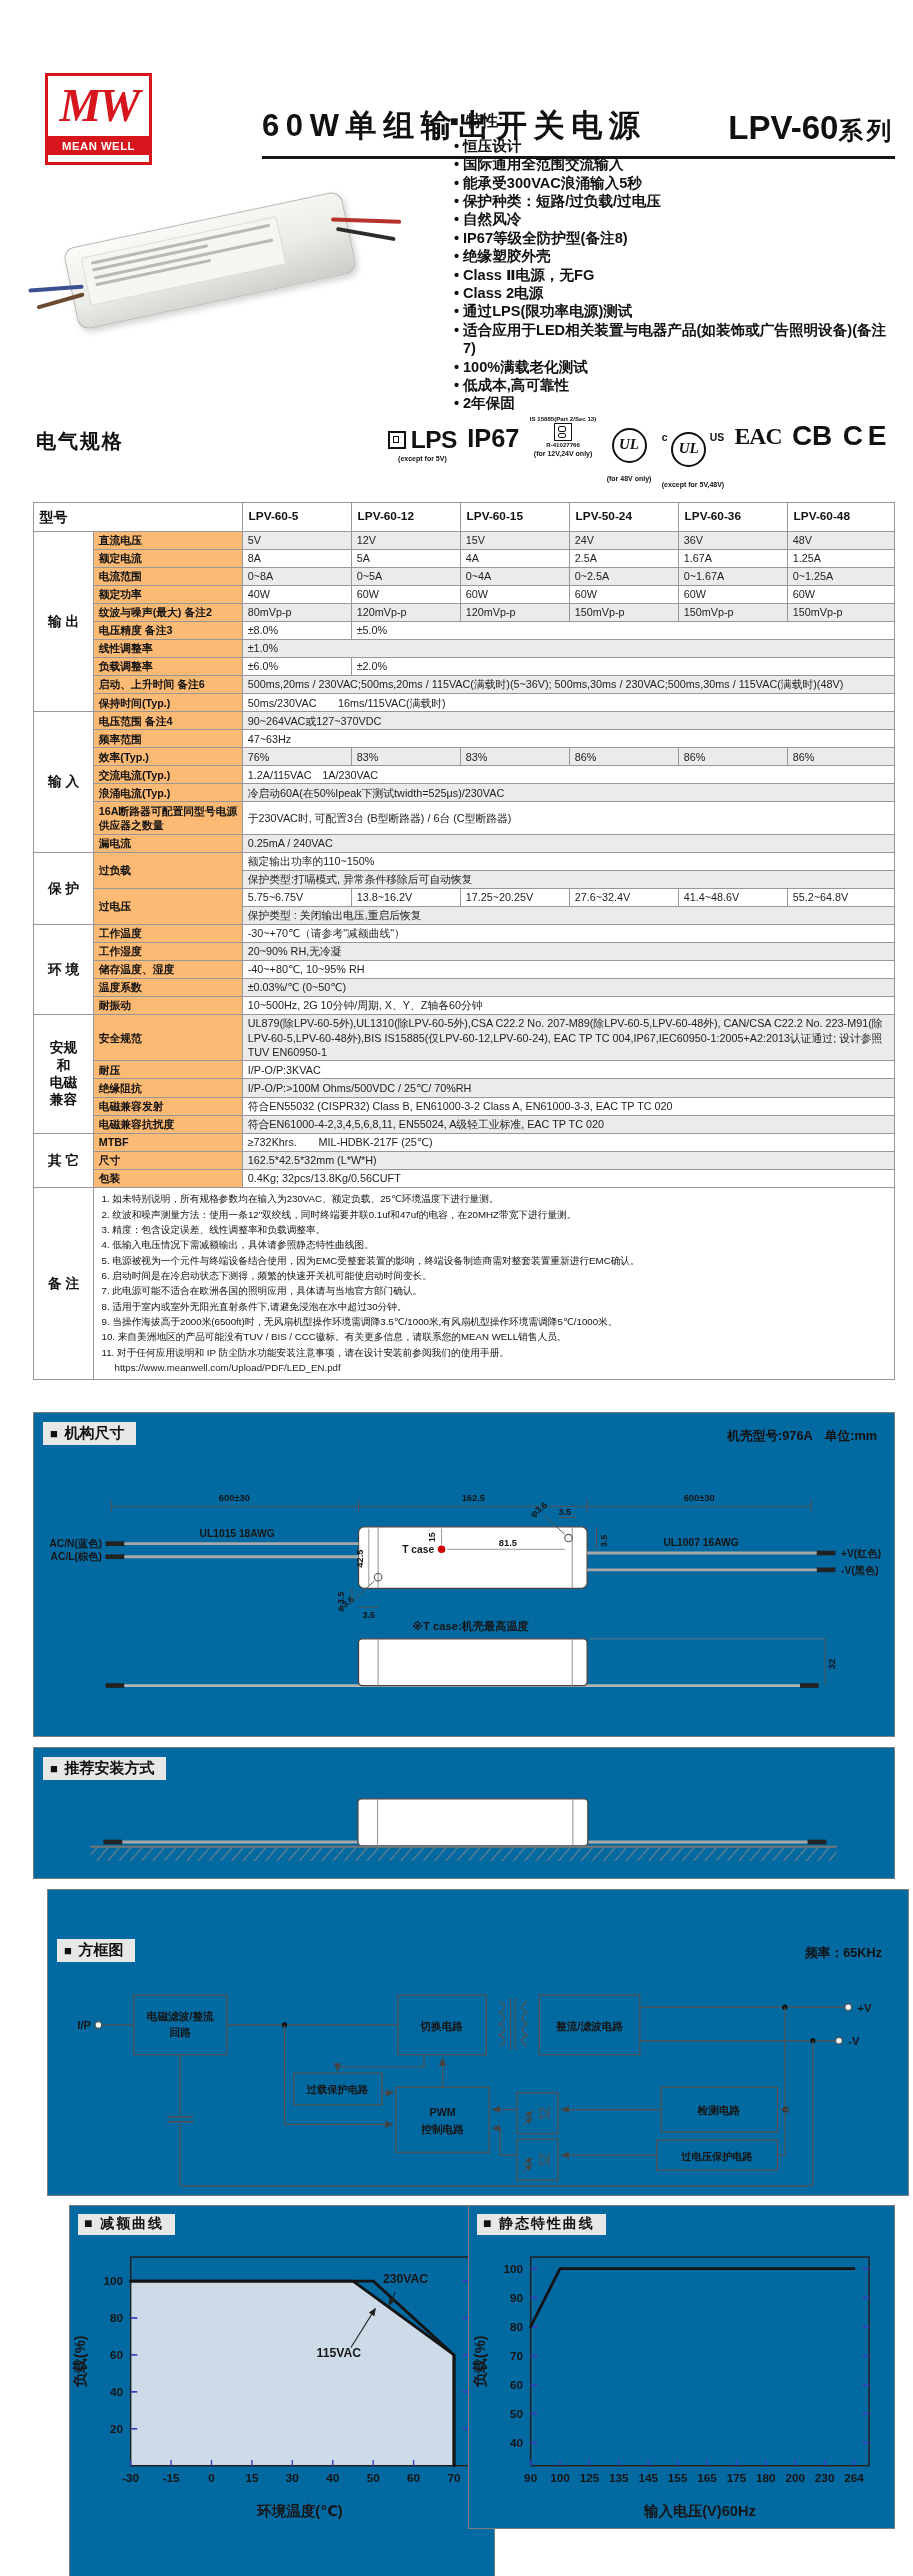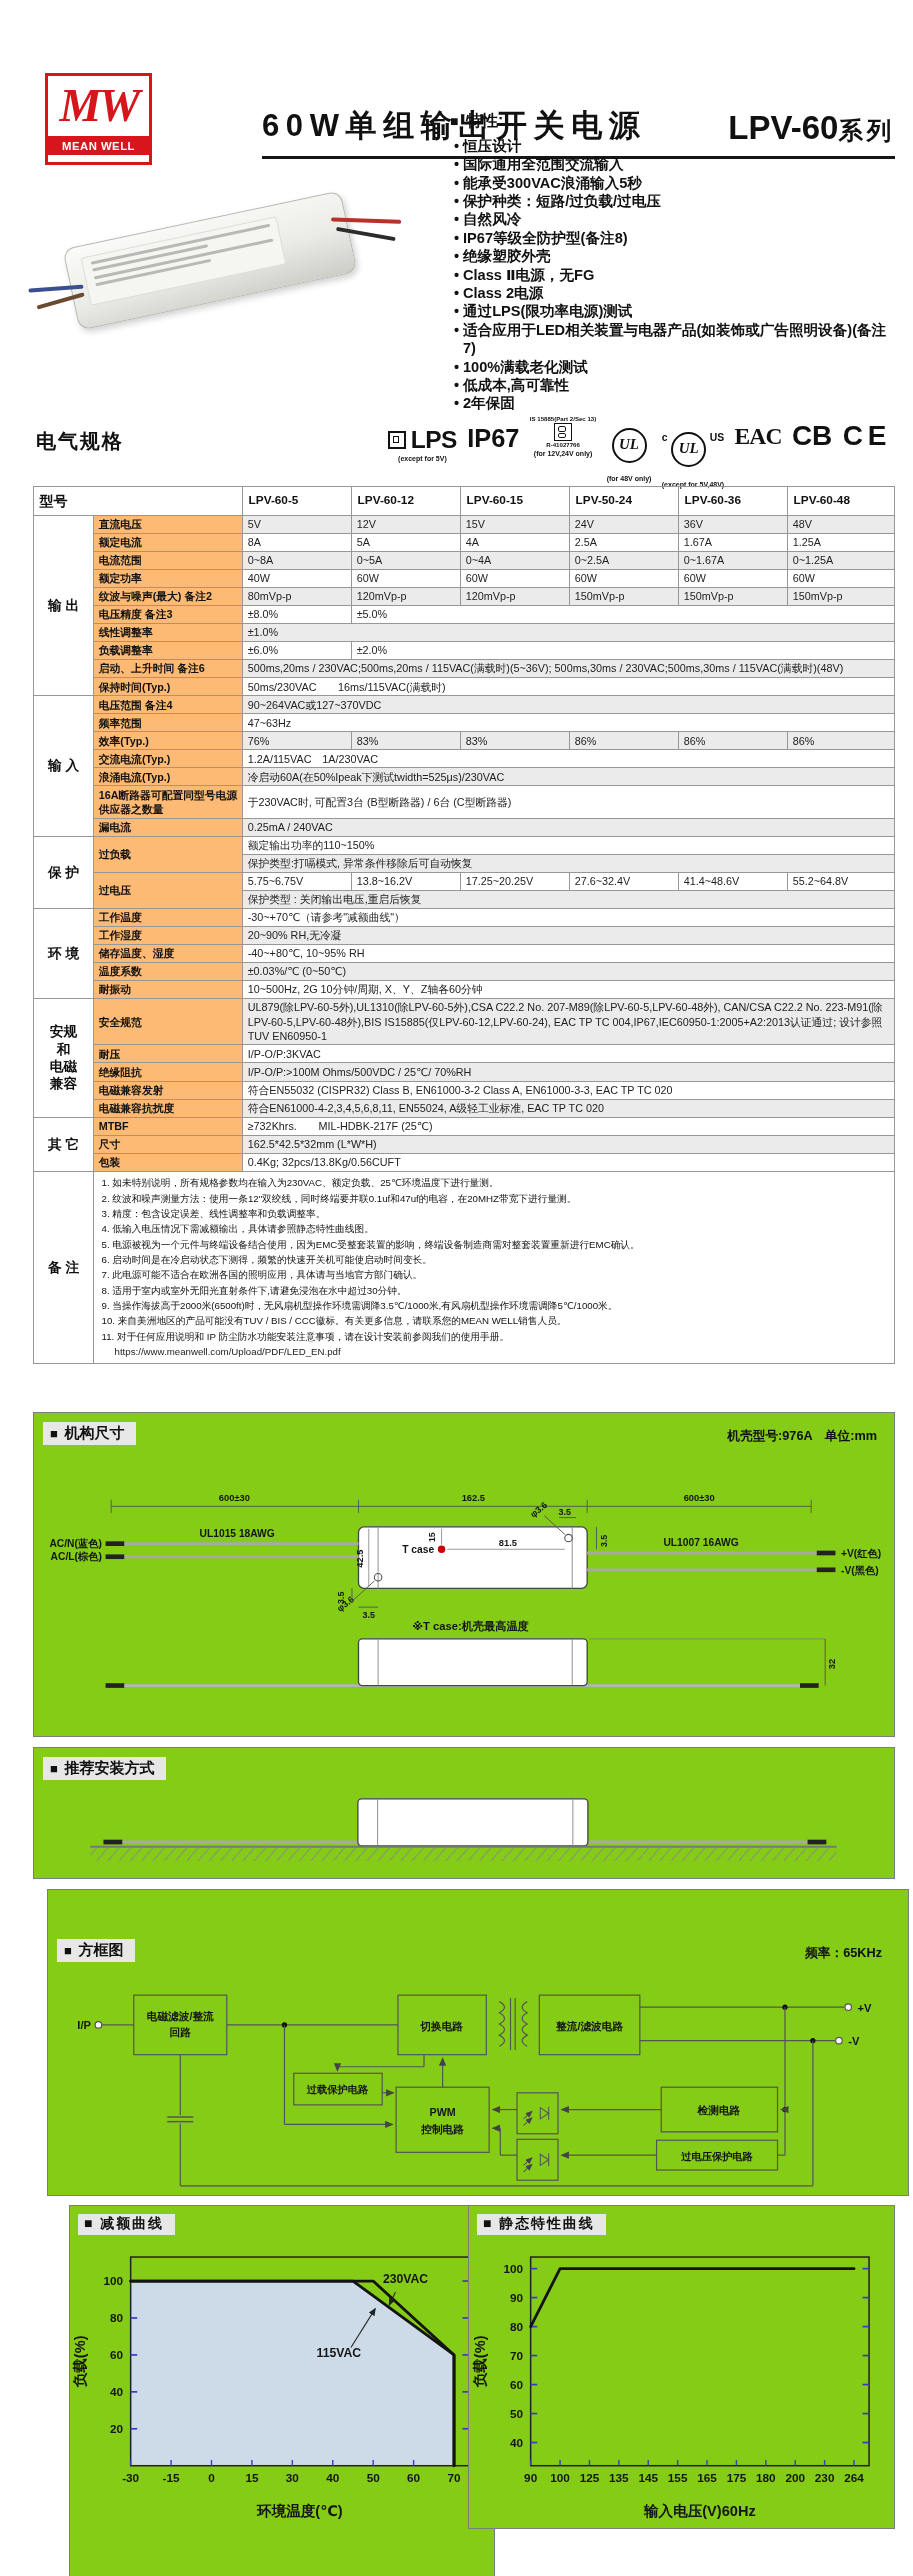--- a/index.html
+++ b/index.html
@@ -55,32 +55,32 @@
   .ul-circle{width:31px;height:31px;border:2.8px solid #111;border-radius:50%;margin:12px auto;
     font-family:"Liberation Serif","DejaVu Serif",serif;font-style:italic;font-weight:900;font-size:15px;line-height:29px;}
   .culus{display:flex;align-items:flex-start;justify-content:center;gap:0.9px;margin-top:3.8px;}
   .culus .sm{font-size:10.4px;font-weight:800;margin-top:13px;}
   .eac-txt{font-size:23.5px;font-weight:900;letter-spacing:-0.9px;margin-top:7.5px;font-family:"Liberation Serif","DejaVu Serif",serif;}
   .cb-txt{font-size:28px;font-weight:900;margin-top:4.7px;}
   .ce-txt{font-size:28px;font-weight:700;letter-spacing:4.7px;margin-top:4.7px;}
   
   .spec{position:absolute;left:33px;top:486px;width:862px;border-collapse:collapse;table-layout:fixed;}
   .spec td{border:0.9px solid #979797;padding:1.4px 4.7px;font-size:10.8px;line-height:1.32;vertical-align:middle;word-wrap:break-word;}
-  .spec{border:1.9px solid #5c5c5c;}
+  .spec{border:1.9px solid #5c5c5c;margin-top:16px;}
   .spec .model-label{font-size:14px;font-weight:bold;padding:4.7px 5.6px;}
   .spec .model-name{font-size:11.8px;font-weight:bold;padding:4.7px 5.6px;}
   .spec .group-label{text-align:center;font-size:13.7px;font-weight:bold;padding:1.9px 2.8px;background:#fff;}
   .spec .group-label div{line-height:1.25;}
   .spec .param{font-weight:bold;font-size:10.8px;background:#fdba74;}
   .spec .val{color:#222;}
   .spec tr.shade .val{background:#ebebeb;}
   .spec .notes-cell{font-size:9.7px;line-height:1.58;padding:3.8px 7.5px;}
   .note-url{padding-left:13px;color:#222;}
   
-  .fbox{position:absolute;border:1.4px solid #7d7d7d;background:#84cc16;box-sizing:border-box;}
+  .fbox{position:absolute;border:1.4px solid #7d7d7d;background:#0369a1;box-sizing:border-box;}
   .sec-head{position:absolute;left:9.4px;top:9.4px;background:#e7e7e7;padding:1.9px 11.3px 1.9px 6.6px;font-size:15px;font-weight:bold;white-space:nowrap;}
   .sec-head .sq{margin-right:6.6px;font-size:13px;}
   .case-info{position:absolute;right:17px;top:15px;font-size:12.7px;font-weight:bold;}
   .bd-freq{position:absolute;right:26px;top:55px;font-size:12.7px;font-weight:bold;}
   .chart-head{position:absolute;left:7.5px;top:7.5px;background:#e7e7e7;padding:1.9px 11.3px 1.9px 6.6px;font-size:14px;font-weight:bold;letter-spacing:1.9px;}
   svg text{fill:#151515;}
   .m-lab{font-size:11px;font-weight:bold;}
   .m-dim{font-size:10px;font-weight:bold;}
   .m-sm{font-size:9.5px;font-weight:bold;}
   .m-note{font-size:12px;font-weight:bold;}

